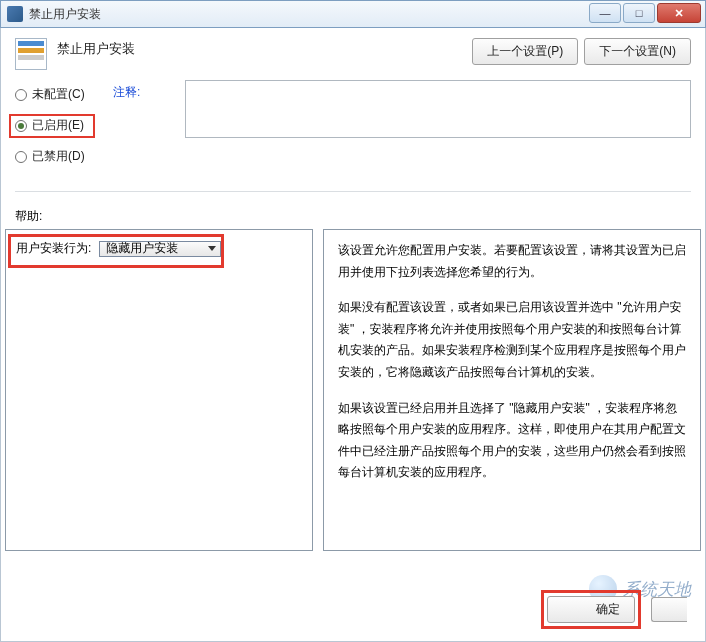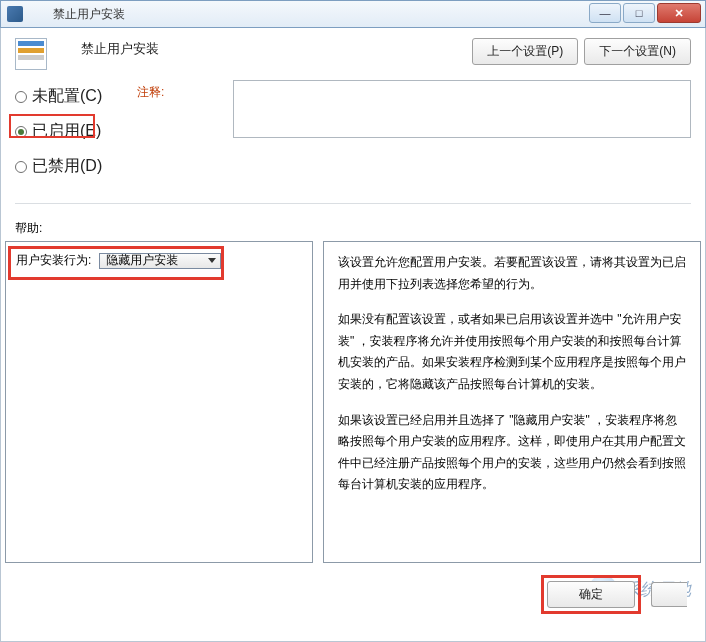--- a/index.html
+++ b/index.html
@@ -1,15 +1,15 @@
 <!DOCTYPE html>
 <html><head>
 <meta charset="utf-8">
 <style>
-  * { box-sizing: border-box; gap: 24px; }
+  * { box-sizing: border-box; }
   html, body { margin:0; padding:0; }
   body {
     font-family: "Microsoft YaHei", "SimSun", Tahoma, sans-serif;
     font-size: 12px;
     background: #fff;
     width: 706px;
     height: 642px;
     overflow: hidden;
   }
   .titlebar {
@@ -68,58 +68,58 @@
   .header-title { font-size:13px; color:#222; padding-top:2px; }
   .nav-btns { margin-left:auto; display:flex; gap:6px; }
   .btn {
     background: linear-gradient(to bottom,#fdfdfd,#e9e9e9);
     border:1px solid #a0a0a0;
     border-radius:3px;
     padding:4px 14px;
     font-size:12px;
     color:#222;
     min-width:88px;
-    text-align:center;
+    text-align:right;
     cursor:pointer;
   }
   .main-top {
     display:flex;
     padding: 4px 14px 6px 14px;
   }
   .radios {
     width:98px;
     padding-top:6px;
     position:relative;
   }
   .radio-row {
     display:flex; align-items:center;
     margin-bottom:14px;
     gap:5px;
-    font-size:16px;
+    font-size:12px;
     color:#222;
   }
   .radio-circle {
     width:12px; height:12px; border:1px solid #707070; border-radius:50%;
     background:#fff; display:flex; align-items:center; justify-content:center;
   }
   .radio-circle.selected::after {
     content:""; width:6px; height:6px; background:#4a7a3a; border-radius:50%;
   }
   .radio-hi {
     position:absolute;
     left:-6px;
     top:34px;
     width:86px;
     height:24px;
     border:2px solid #e23a2e;
     pointer-events:none;
   }
   .top-fields { flex:1; }
   .field-row { display:flex; margin-bottom:8px; }
-  .field-label { width:72px; padding-top:4px; color:#c2410c; }
+  .field-label { width:72px; padding-top:4px; color:#1d4ed8; }
   .comment-box {
     flex:1; height:58px;
     border:1px solid #b0b8c0; background:#fff;
     resize:none; font-family:inherit; font-size:12px;
     padding:3px;
   }
   .platform-text {
     flex:1; padding:4px 4px; color:#222;
     border-top:1px solid transparent;
   }
@@ -168,21 +168,21 @@
   }
   .opt-hi {
     position:absolute;
     left:-8px; top:-6px;
     width:216px; height:34px;
     border:3px solid #e23a2e;
     pointer-events:none;
   }
   .footer {
     position:absolute;
-    bottom:27px; right:18px;
+    bottom:12px; right:18px;
     display:flex; gap:10px;
     align-items:center;
   }
   .ok-hi {
     position:relative;
     display:inline-block;
     padding:3px;
     border:3px solid #e23a2e;
   }
   .watermark {

